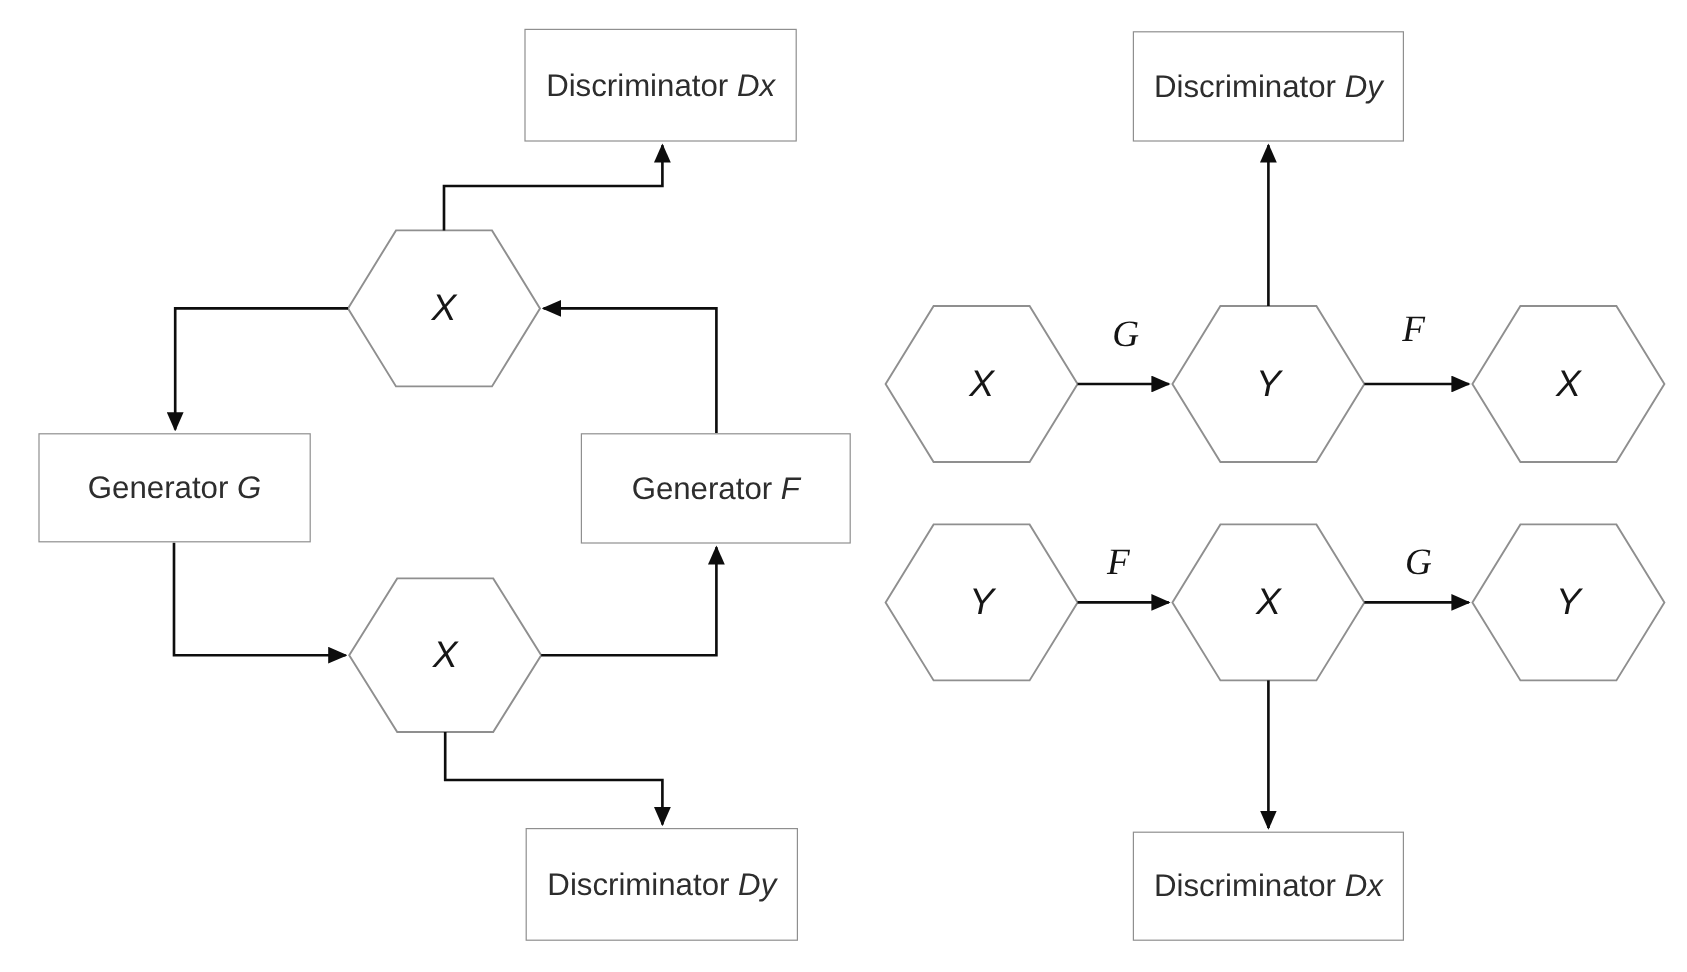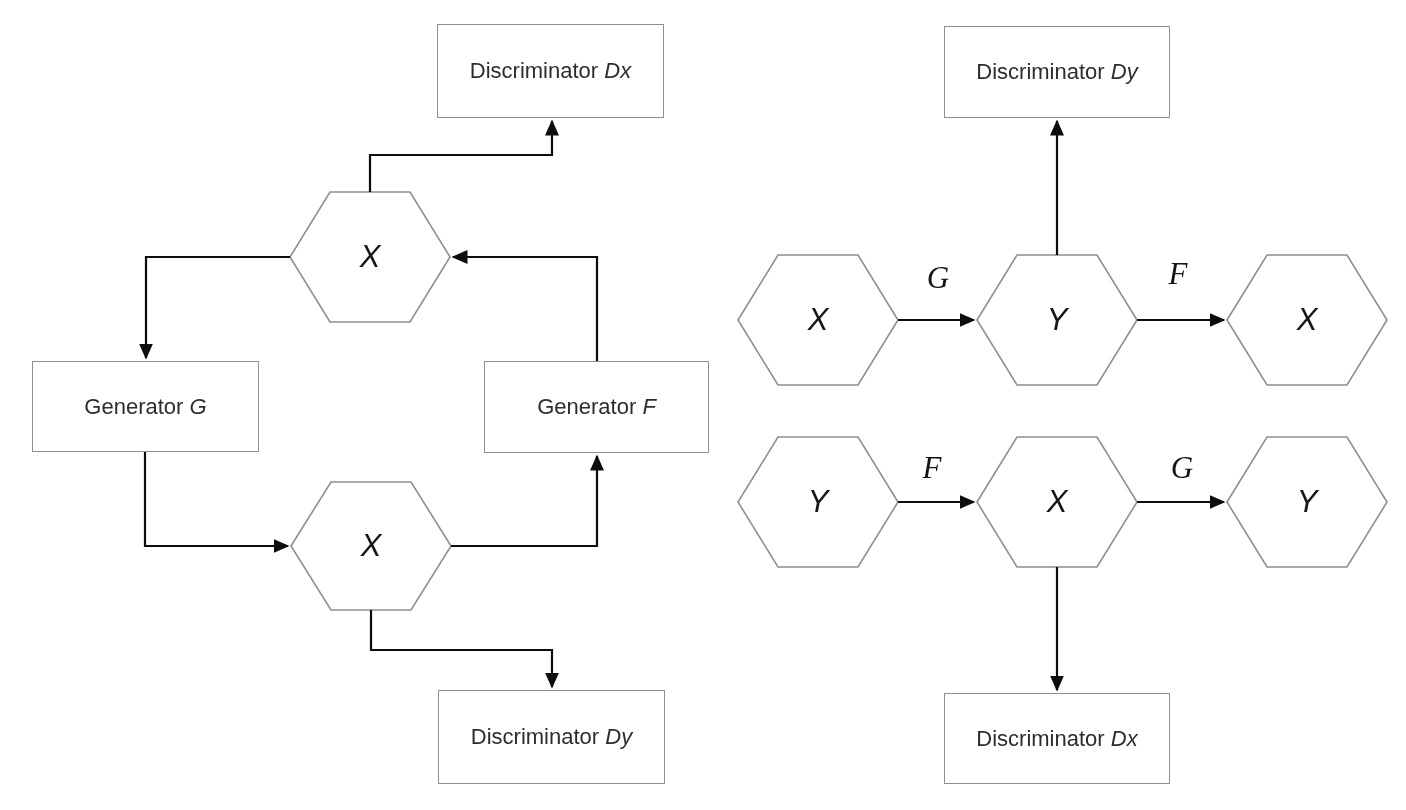--- a/index.html
+++ b/index.html
@@ -15,21 +15,21 @@
   .hex { fill: #ffffff; stroke: #8f8f8f; stroke-width: 1.6; }
   .wire { fill: none; stroke: #0d0d0d; stroke-width: 2.2; }
   .box {
     position: absolute;
     box-sizing: border-box;
     border: 1.6px solid #8f8f8f;
     background: #ffffff;
     display: flex;
     align-items: center;
     justify-content: center;
-    font-size: 22px;
+    font-size: 26px;
     color: #2d2d2d;
     white-space: nowrap;
   }
   .box em { font-style: italic; margin-left: 0.28em; }
   .hexlabel {
     position: absolute;
     width: 80px;
     height: 44px;
     line-height: 44px;
     text-align: center;

